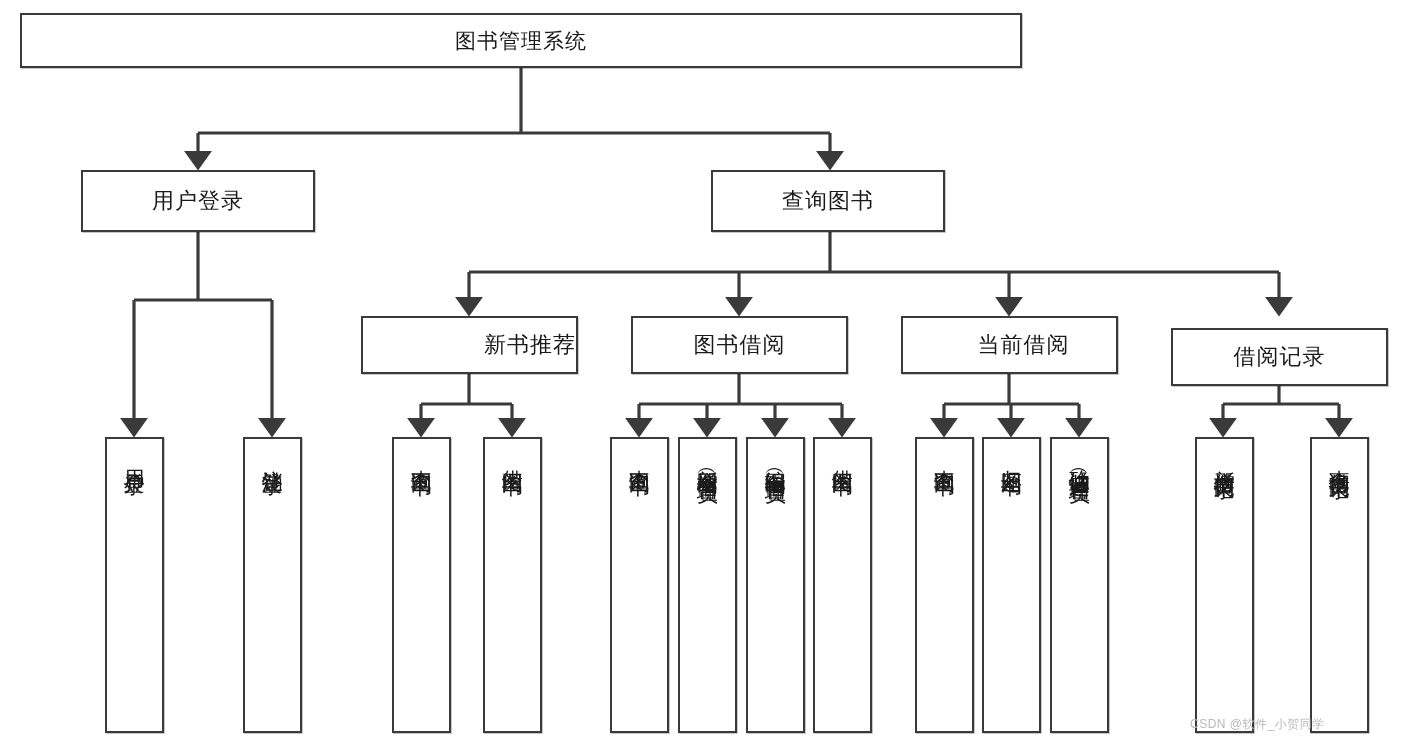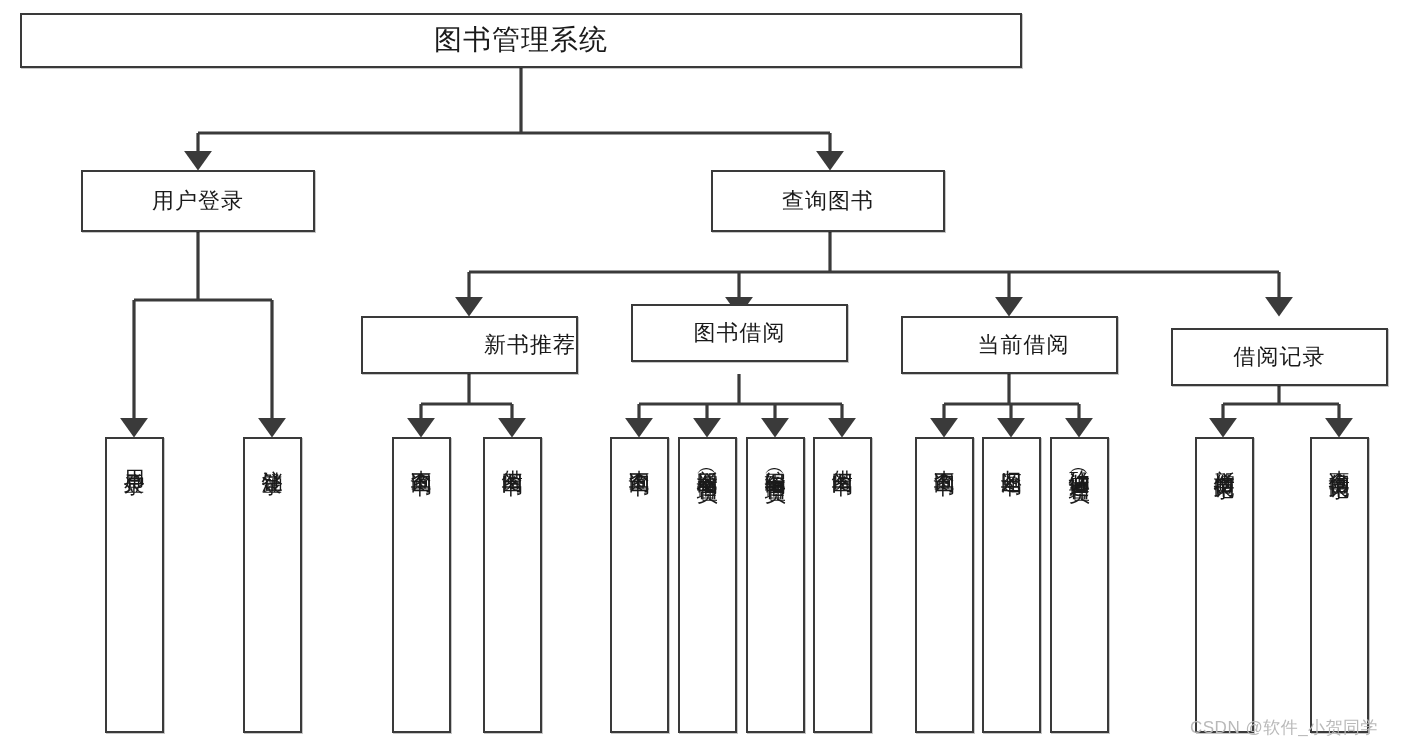--- a/index.html
+++ b/index.html
@@ -36,38 +36,38 @@
     display: block;
     text-align: center;
     line-height: 1.22;
     white-space: nowrap;
   }
   
   .node.h .label {
     font-size: 22px;
     letter-spacing: 1px;
   }
-  .node.root .label { font-size: 28px; }
+  .node.root .label { font-size: 21px; }
   
   .node.v {
     align-items: flex-start;
     padding-top: 14px;
   }
   .node.v .label {
     writing-mode: vertical-rl;
     text-orientation: upright;
     font-size: 21px;
     line-height: 1.12;
     letter-spacing: 2px;
   }
   #watermark {
     position: absolute;
     left: 1190px;
     top: 716px;
-    font-size: 17px;
+    font-size: 12px;
     color: #b9b9b9;
     letter-spacing: 0.5px;
     white-space: nowrap;
     z-index: 3;
     pointer-events: none;
   }
 </style>
 </head>
 <body>
 
@@ -130,21 +130,21 @@
   <div class="node h" style="left:81px; top:170px; width:234px; height:62px;">
     <span class="label">用户登录</span>
   </div>
   <div class="node h" style="left:711px; top:170px; width:234px; height:62px;">
     <span class="label">查询图书</span>
   </div>
 
   <div class="node h" style="left:361px; top:316px; width:217px; height:58px;justify-content:flex-end;">
     <span class="label">新书推荐</span>
   </div>
-  <div class="node h" style="left:631px; top:304px; width:217px; height:58px;">
+  <div class="node h" style="left:631px; top:316px; width:217px; height:58px;">
     <span class="label">图书借阅</span>
   </div>
   <div class="node h" style="left:901px; top:316px; width:217px; height:58px;padding-left:28px;">
     <span class="label">当前借阅</span>
   </div>
   <div class="node h" style="left:1171px; top:328px; width:217px; height:58px;">
     <span class="label">借阅记录</span>
   </div>
 
   <div class="node v" style="left:105px; top:437px; width:59px; height:296px;">

